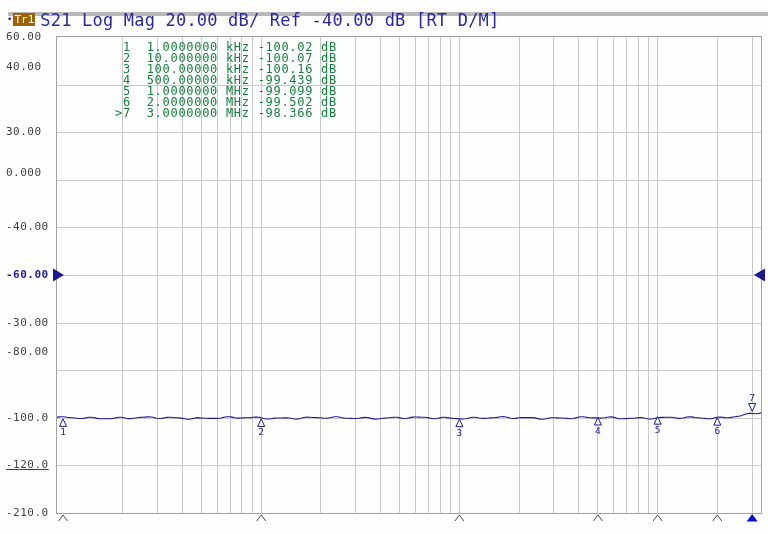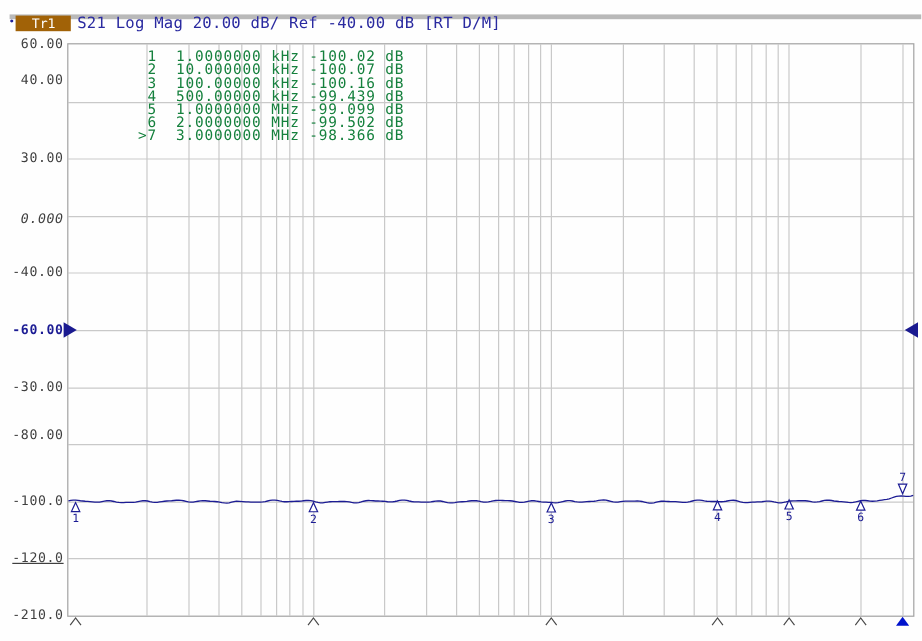--- a/index.html
+++ b/index.html
@@ -3,25 +3,25 @@
 <meta charset="utf-8">
 <style>
   html,body{margin:0;padding:0;background:#ffffff;}
   .screen{
     position:relative;width:768px;height:534px;background:#fefefe;overflow:hidden;
     font-family:"DejaVu Sans Mono","Liberation Mono",monospace;
   }
   .top-strip{position:absolute;left:8px;top:12px;width:760px;height:4px;background:#b9b9b9;}
   .title-row{position:absolute;left:7px;top:13px;height:13px;display:flex;align-items:center;white-space:pre;}
   .bullet{font-size:9px;line-height:13px;color:#20209a;margin-right:1px;}
-  .trace-badge{background:#a16207;color:#ffffff;font-size:11px;line-height:13px;padding:0 13px;}
-  .trace-title{font-size:13px;color:#2a2aa0;margin-left:5px;letter-spacing:0.2px;}
+  .trace-badge{background:#a16207;color:#ffffff;font-size:11px;line-height:13px;padding:0 1px;}
+  .trace-title{font-size:17px;color:#2a2aa0;margin-left:5px;letter-spacing:0.2px;}
   .y-label{
     position:absolute;left:6px;width:47px;height:12px;line-height:12px;
-    text-align:right;font-size:11px;letter-spacing:0.5px;color:#3f3f3f;
+    text-align:left;font-size:11px;letter-spacing:0.5px;color:#3f3f3f;
   }
   .y-label.ref{color:#1c1c94;font-weight:bold;}
   .marker-table{position:absolute;left:71px;top:42px;white-space:pre;color:#15803d;margin-left:44px;}
   .marker-row{font-size:12px;line-height:11px;letter-spacing:0.7px;}
   svg{position:absolute;left:0;top:0;}
 </style>
 </head>
 <body>
 
 <div class="screen">
@@ -30,25 +30,25 @@
   <div class="title-row">
     <span class="bullet">•</span>
     <span class="trace-badge">Tr1</span>
     <span class="trace-title">S21 Log Mag 20.00 dB/ Ref -40.00 dB [RT D/M]</span>
   </div>
 
   <div id="yaxis">
       <div class="y-label" style="top: 31px;">60.00</div>
       <div class="y-label" style="top: 61px;">40.00</div>
       <div class="y-label" style="top: 126.2px;">30.00</div>
-      <div class="y-label" style="top: 177px; font-style: italic;">0.000</div>
+      <div class="y-label" style="top: 167px;">0.000</div>
       <div class="y-label" style="top: 221.4px;">-40.00</div>
       <div class="y-label ref" style="top: 269px;">-60.00</div>
       <div class="y-label" style="top: 316.6px;">-30.00</div>
-      <div class="y-label" style="top: 357px;">-80.00</div>
+      <div class="y-label" style="top: 346px;">-80.00</div>
       <div class="y-label" style="top: 411.8px;">-100.0</div>
       <div class="y-label" style="top: 459.4px; text-decoration: underline;">-120.0</div>
       <div class="y-label" style="top: 507px;">-210.0</div>
     </div>
 
   <svg id="plot-svg" width="768" height="534" viewBox="0 0 768 534">
       <line x1="57" y1="85.5" x2="761" y2="85.5" stroke="#c9c9c9" stroke-width="1"></line>
       <line x1="57" y1="132.5" x2="761" y2="132.5" stroke="#c9c9c9" stroke-width="1"></line>
       <line x1="57" y1="180.5" x2="761" y2="180.5" stroke="#c9c9c9" stroke-width="1"></line>
       <line x1="57" y1="227.5" x2="761" y2="227.5" stroke="#c9c9c9" stroke-width="1"></line>

